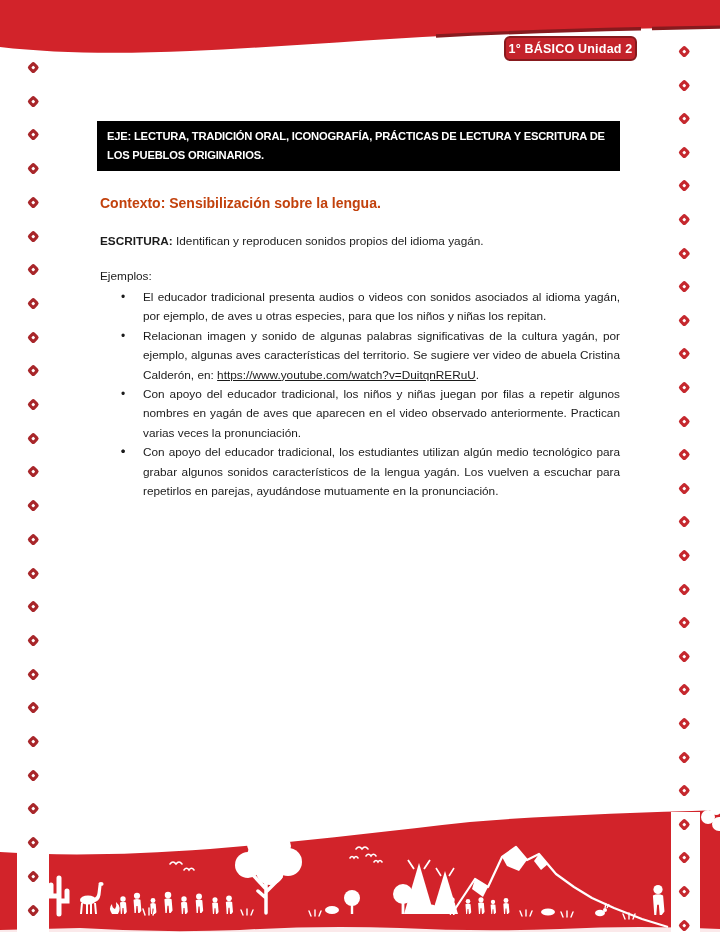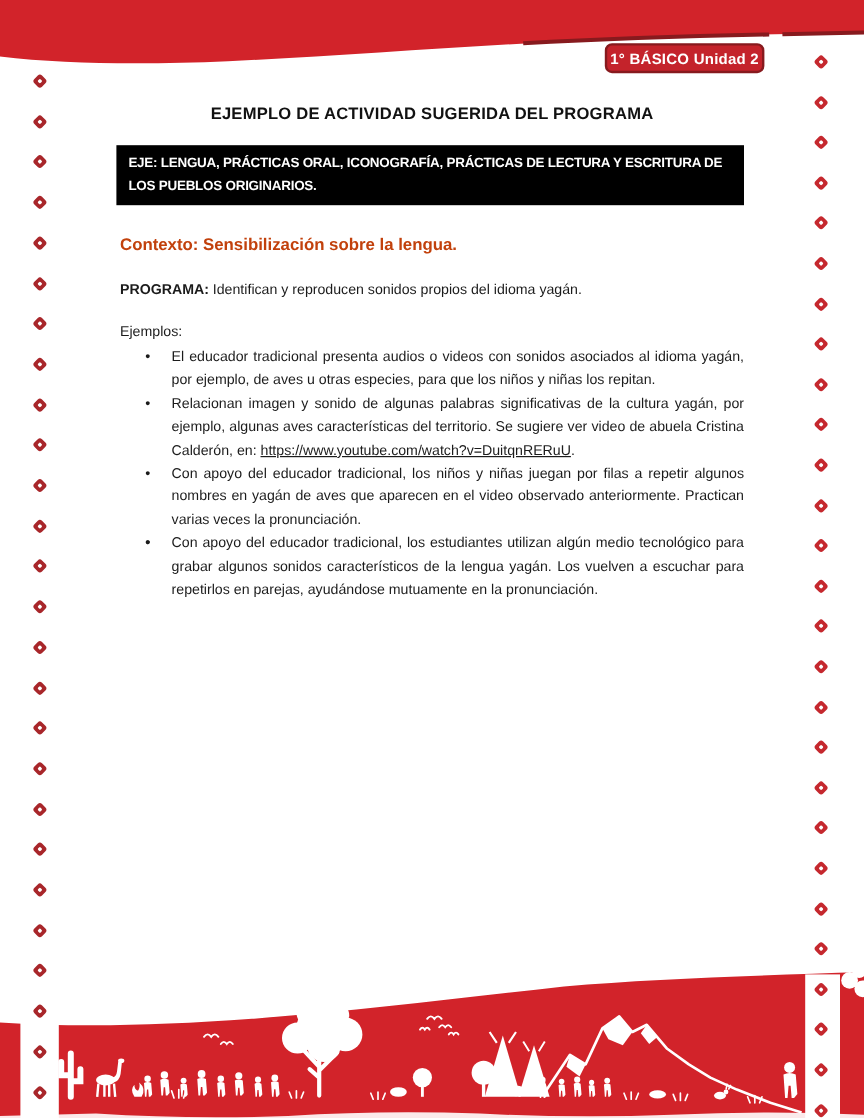--- a/index.html
+++ b/index.html
@@ -73,31 +73,30 @@
 
   <svg class="hdr-svg" width="720" height="70" viewBox="0 0 720 70">
     <path fill="#D2232A" d="M0,0 H720 V27 C640,28.5 560,30.5 480,34
       C380,38.8 280,47 190,51 C120,54 55,53.5 0,47 Z"></path>
     <path d="M436,36 C500,32.6 570,30.2 641,28.7" stroke="#871A1E" stroke-width="3.4" fill="none"></path>
     <path d="M652,28.5 C676,28 700,27.5 720,27.1" stroke="#871A1E" stroke-width="3.4" fill="none"></path>
   </svg>
 
   <div class="unit-badge">1° BÁSICO Unidad 2</div>
 
-  <div class="title">EJEMPLO DE ACTIVIDAD SUGERIDA DEL PROGRAMA</div>
-
-  <div class="eje-box">EJE: LENGUA, PRÁCTICAS ORAL, ICONOGRAFÍA, PRÁCTICAS DE LECTURA Y ESCRITURA DE LOS PUEBLOS ORIGINARIOS.</div>
+
+  <div class="eje-box">EJE: LECTURA, TRADICIÓN ORAL, ICONOGRAFÍA, PRÁCTICAS DE LECTURA Y ESCRITURA DE LOS PUEBLOS ORIGINARIOS.</div>
 
   <div class="contexto">
     <span>Contexto:</span>
     <span>Sensibilización sobre la lengua.</span>
   </div>
 
   <div class="actividad">
-    <b>PROGRAMA:</b>
+    <b>ESCRITURA:</b>
     <span>Identifican y reproducen sonidos propios del idioma yagán.</span>
   </div>
 
   <div class="ejemplos">Ejemplos:</div>
 
   <ul class="examples">
     <li>
       <span class="blt">•</span>
       <span>El educador tradicional presenta audios o videos con sonidos asociados al idioma yagán, por ejemplo, de aves u otras especies, para que los niños y niñas los repitan.</span>
     </li>

